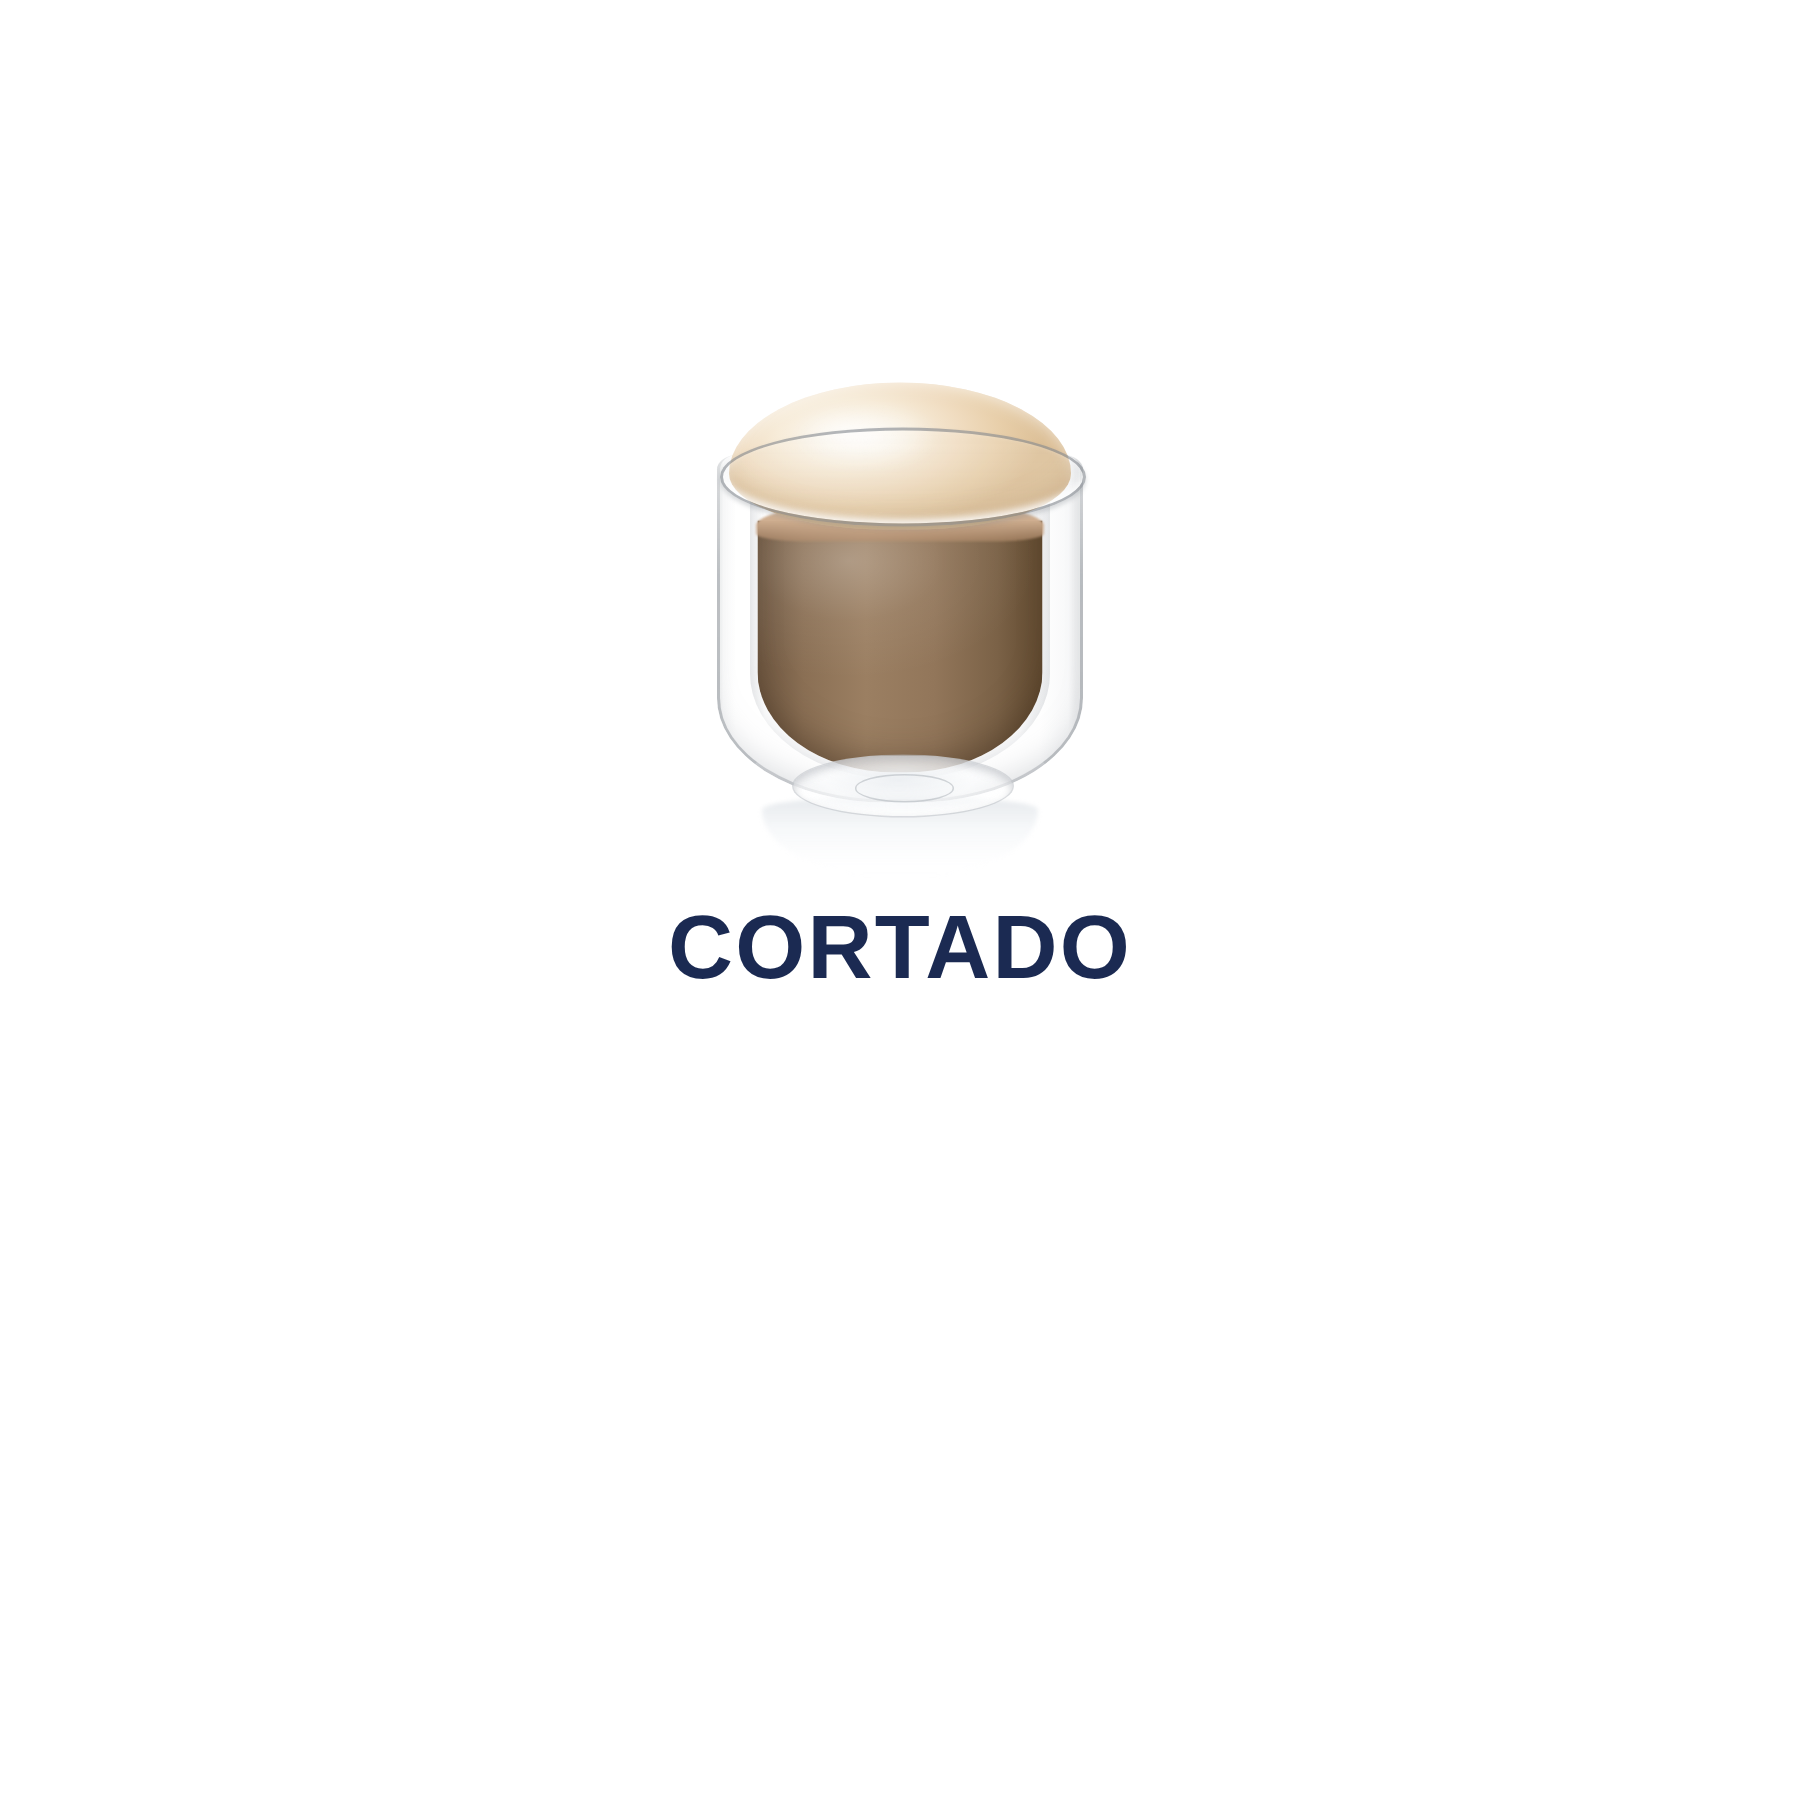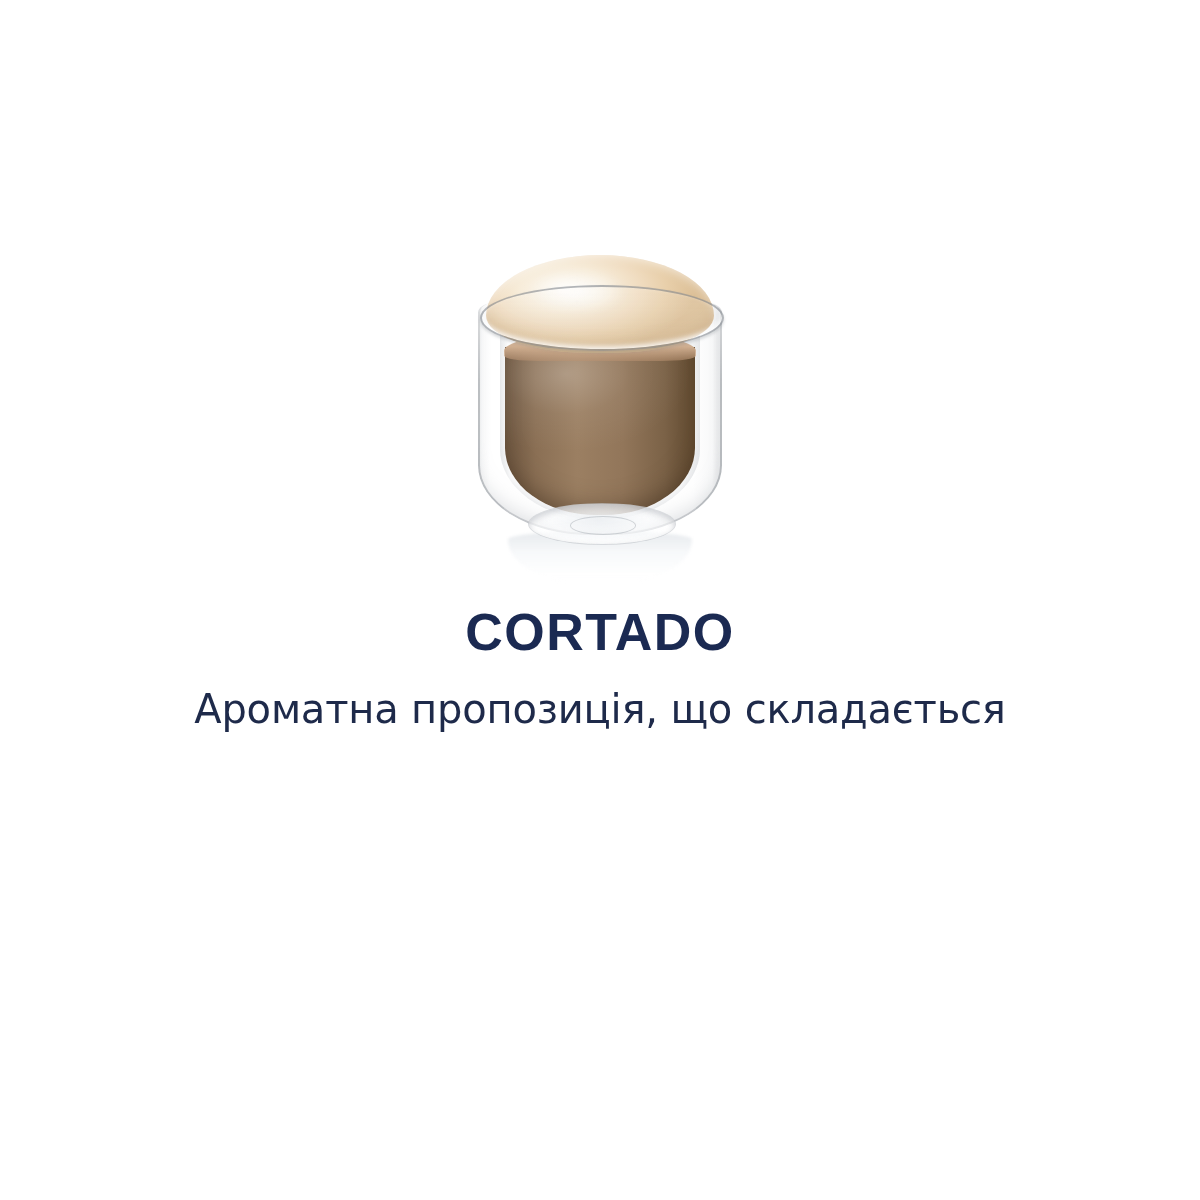--- a/index.html
+++ b/index.html
@@ -223,21 +223,21 @@
     top: 600px;
     width: 1200px;
     text-align: center;
   }
 
   .product-title {
     margin: 0;
     padding: 0;
     font-family: "Liberation Sans", sans-serif;
     font-weight: bold;
-    font-size: 52px;
+    font-size: 60px;
     letter-spacing: 1.5px;
     line-height: 64px;
     color: #1b2a52;
   }
 
   .product-description {
     margin: 18px 0 0 0;
     padding: 0;
     font-family: "DejaVu Sans", sans-serif;
     font-weight: normal;
@@ -271,17 +271,16 @@
       <div class="glass-rim"></div>
 
       <div class="glass-base"></div>
     </div>
   </div>
 
   <div class="text-block">
     <h1 class="product-title">CORTADO</h1>
 
     <p class="product-description">
-      <span class="desc-line">Ароматна пропозиція, що складається</span>
     </p>
   </div>
 
 </div>
 
 </body></html>

